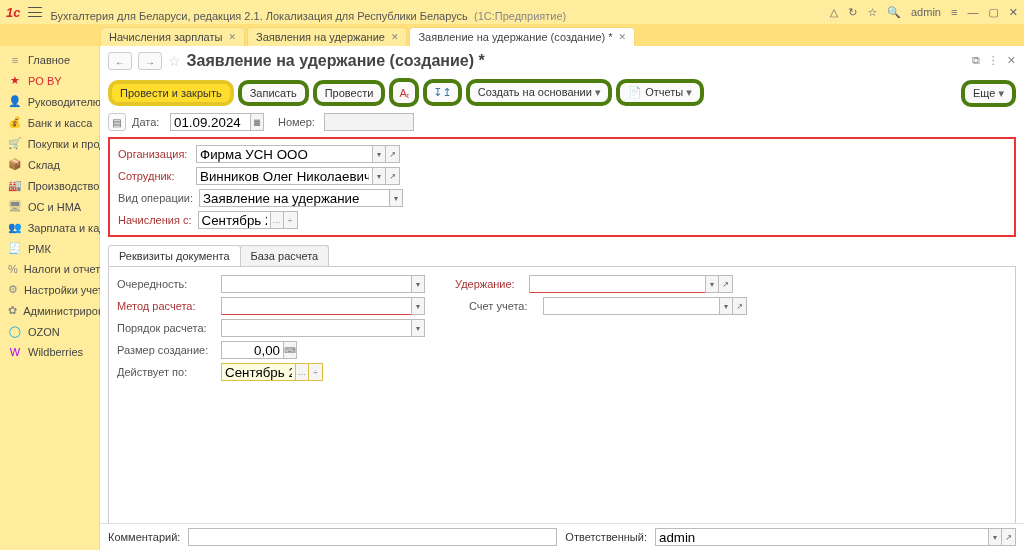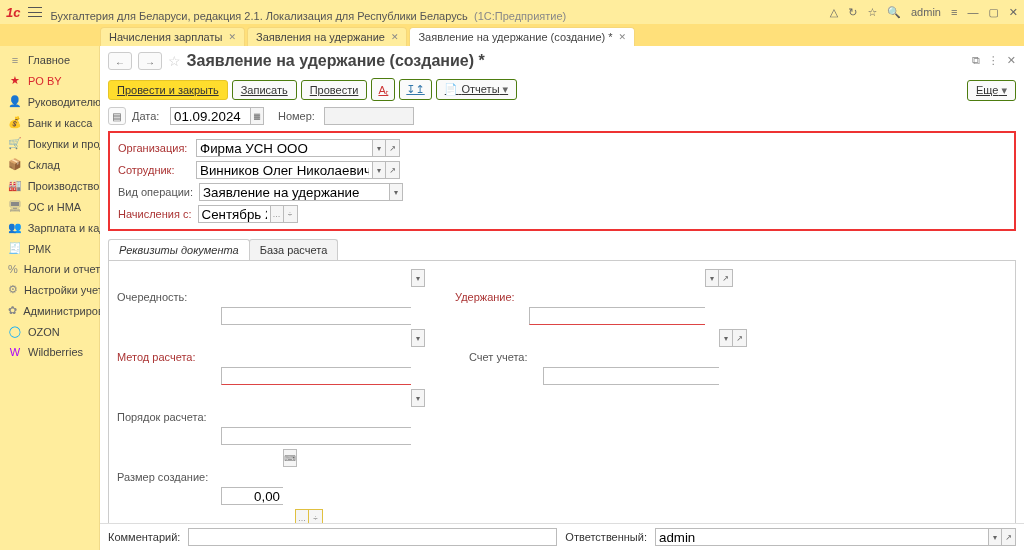--- a/index.html
+++ b/index.html
@@ -19,43 +19,43 @@
   .sidebar { width:100px; background:#ffed9d; border-right:1px solid #f0da8a; padding:4px 0; }
   .sideitem { display:flex; align-items:center; gap:6px; padding:4px 8px; color:#444; cursor:pointer; white-space:nowrap;}
   .sideico{width:14px;text-align:center;}
   .main { flex:1; display:flex; flex-direction:column; background:#fff; position:relative;}
   .mainhead { display:flex; align-items:center; gap:6px; padding:6px 8px 4px 8px;}
   .navbtn { width:24px;height:18px;border:1px solid #ccc;border-radius:3px;background:#fafafa;display:flex;align-items:center;justify-content:center;cursor:pointer;color:#666;font-size:10px;}
   .star{color:#ccc;font-size:14px;}
   .pgtitle { font-size:16px; font-weight:bold; color:#444;}
   .mainctrl { position:absolute; right:8px; top:8px; display:flex; gap:8px; color:#888;}
   .toolbar { display:flex; align-items:center; gap:4px; padding:4px 8px;}
-  .btn { border:1px solid #4d7c0f; border-radius:3px; padding:3px 8px; background:#fafafa; cursor:pointer; color:#333;text-decoration:underline;}
+  .btn { border:4px solid #4d7c0f; border-radius:10px; padding:3px 8px; background:#fafafa; cursor:pointer; color:#333;}
   .btn.primary{ background:#ffdd2d; border-color:#e6c527;}
   .btn.icon{ padding:3px 6px;}
   .btn.dd::after{content:" ▾"; color:#666;}
   .more { position:absolute; right:8px; top:34px; }
   .row { display:flex; align-items:center; gap:6px; padding:2px 8px;}
   .lbl { min-width:72px; color:#555;}
   .input { border:1px solid #bbb; height:18px; padding:1px 3px; background:#fff;}
   .select { display:flex;}
   .select .input{border-right:none;}
   .selbtn{width:14px;height:18px;border:1px solid #bbb;background:#f5f5f5;display:flex;align-items:center;justify-content:center;font-size:8px;color:#666;cursor:pointer;}
   .selbtn + .selbtn{border-left:none;}
   .redbox { border:2px solid #e33; margin:4px 8px; padding:4px 0;}
   .redlbl{color:#a33;}
   .tabs2 { display:flex; border-bottom:1px solid #ccc; margin:4px 8px 0 8px;}
   .tab2 { padding:4px 10px; border:1px solid #ccc; border-bottom:none; margin-right:-1px; background:#f3f3f3; cursor:pointer; border-top-left-radius:3px;border-top-right-radius:3px;}
-  .tab2.active{background:#fff;font-style:italic;}
+  .tab2.active{background:#fff;}
   .form { border:1px solid #ccc; border-top:none; margin:0 8px; padding:6px 4px; height:310px;}
   .frow { display:flex; align-items:center; gap:8px; padding:2px 0;}
   .flbl { width:100px; text-align:left; color:#555; padding-left:4px;}
   .flbl.r{color:#a33;}
   .fsel { display:flex; }
-  .fsel .input{width:190px;border-right:none;margin-top:38px;}
+  .fsel .input{width:190px;border-right:none;}
   .req .input{border-bottom:1px solid #d44;}
   .active-period .input{background:#fffde0;border-color:#e0c040;}
   .active-period .selbtn{border-color:#e0c040;}
   .footer { position:absolute; bottom:0;left:0;right:0; display:flex; align-items:center; gap:8px; padding:4px 8px; border-top:1px solid #ddd; background:#fff;}
   .footer .input{flex:1;min-width:80px;}
 </style>
 </head>
 <body>
 
 <div class="titlebar">
@@ -173,20 +173,21 @@
       <span class="star">☆</span>
       <span class="pgtitle">Заявление на удержание (создание) *</span>
     </div>
 
     <div class="toolbar">
       <span class="btn primary">Провести и закрыть</span>
       <span class="btn">Записать</span>
       <span class="btn">Провести</span>
       <span class="btn icon" style="color:#c33">Aₜ</span>
       <span class="btn icon" style="color:#37a">↧↥</span>
+      <span class="btn dd">Создать на основании</span>
       <span class="btn dd"><span style="color:#37a">📄</span> <span>Отчеты</span></span>
       <span class="btn dd more">Еще</span>
     </div>
 
     <div class="row">
       <span class="navbtn" style="width:18px">▤</span>
       <span class="lbl" style="min-width:32px">Дата:</span>
       <div class="select">
         <input class="input" style="width: 80px;" value="01.09.2024">
         <span class="selbtn">▦</span>

